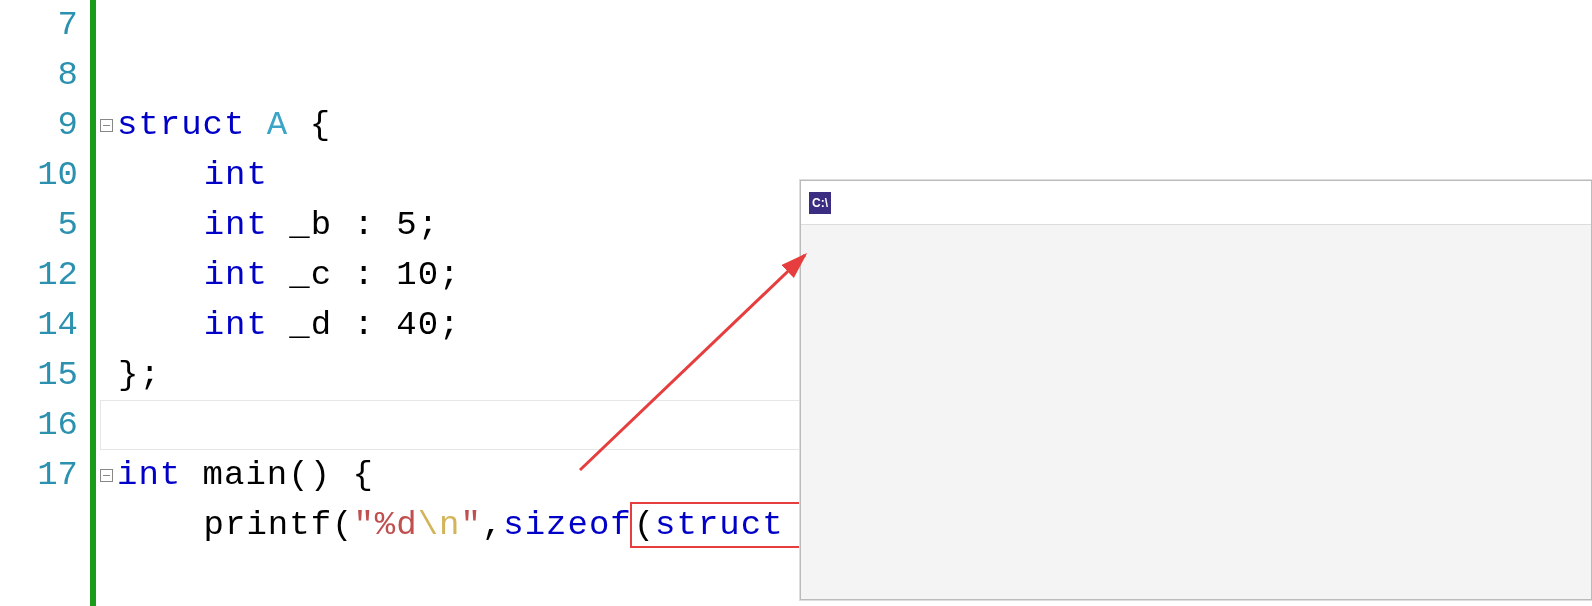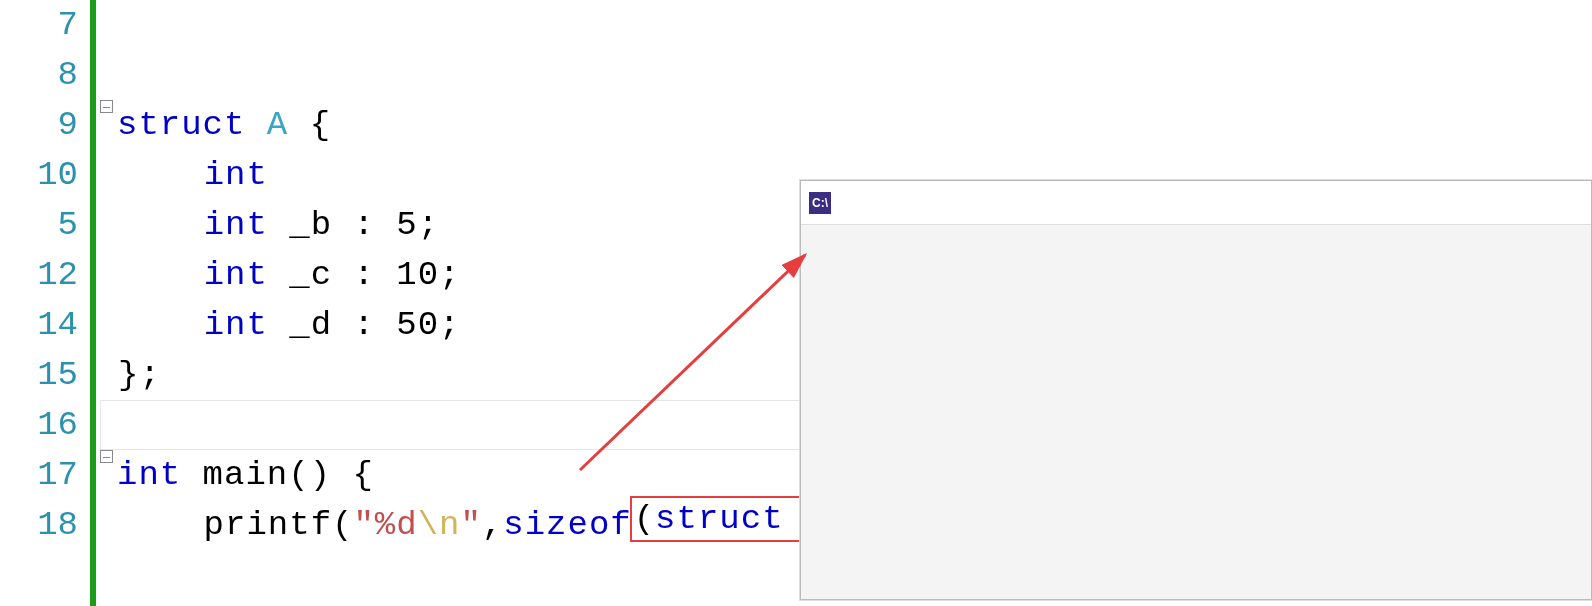--- a/index.html
+++ b/index.html
@@ -43,21 +43,21 @@
     font-size: 34px;
     line-height: 50px;
     padding-left: 2px;
     position: relative;
     letter-spacing: 1px;
   }
   .code .line {
     height: 50px;
     white-space: pre;
     display: flex;
-    align-items: flex-start;
+    align-items: center;
   }
   .fold {
     display: inline-block;
     width: 13px; height: 13px;
     border: 1px solid #888;
     margin-right: 4px;
     position: relative;
     top: 0;
     font-size: 0;
   }
@@ -140,33 +140,32 @@
       <div class="ln">7</div>
       <div class="ln">8</div>
       <div class="ln">9</div>
       <div class="ln">10</div>
       <div class="ln">5</div>
       <div class="ln">12</div>
       <div class="ln">14</div>
       <div class="ln">15</div>
       <div class="ln">16</div>
       <div class="ln">17</div>
-      <div class="ln">18</div>
     </div>
   <div class="divider">
     <div class="green-bar"></div>
   </div>
   <div class="code">
       <div class="line"><span class="fold-sp"></span></div>
       <div class="line"><span class="fold-sp"></span></div>
       <div class="line"><span class="fold"></span><span class="kw">struct</span><span class="plain"> </span><span class="type">A</span><span class="plain"> {</span></div>
       <div class="line"><span class="fold-sp"></span><span class="plain">    </span><span class="kw">int</span></div>
       <div class="line"><span class="fold-sp"></span><span class="plain">    </span><span class="kw">int</span><span class="plain"> _b : 5;</span></div>
       <div class="line"><span class="fold-sp"></span><span class="plain">    </span><span class="kw">int</span><span class="plain"> _c : 10;</span></div>
-      <div class="line"><span class="fold-sp"></span><span class="plain">    </span><span class="kw">int</span><span class="plain"> _d : 50;</span></div>
+      <div class="line"><span class="fold-sp"></span><span class="plain">    </span><span class="kw">int</span><span class="plain"> _d : 40;</span></div>
       <div class="line"><span class="fold-sp"></span><span class="plain">};</span></div>
       <div class="line current-line"><span class="fold-sp"></span></div>
       <div class="line"><span class="fold"></span><span class="kw">int</span><span class="plain"> main() {</span></div>
       <div class="line"><span class="fold-sp"></span><span class="plain">    printf(</span><span class="str">"%d</span><span class="esc">\n</span><span class="str">"</span><span class="plain">,</span><span class="kw">sizeof</span><span class="op-highlight"><span class="plain">(</span><span class="kw">struct</span><span class="plain"> </span><span class="type">A</span><span class="plain">))</span></span><span class="plain">;</span></div>
       <div class="line"><span class="fold-sp"></span></div>
     </div>
 </div>
 
 <div class="console">
   <div class="console-title">

